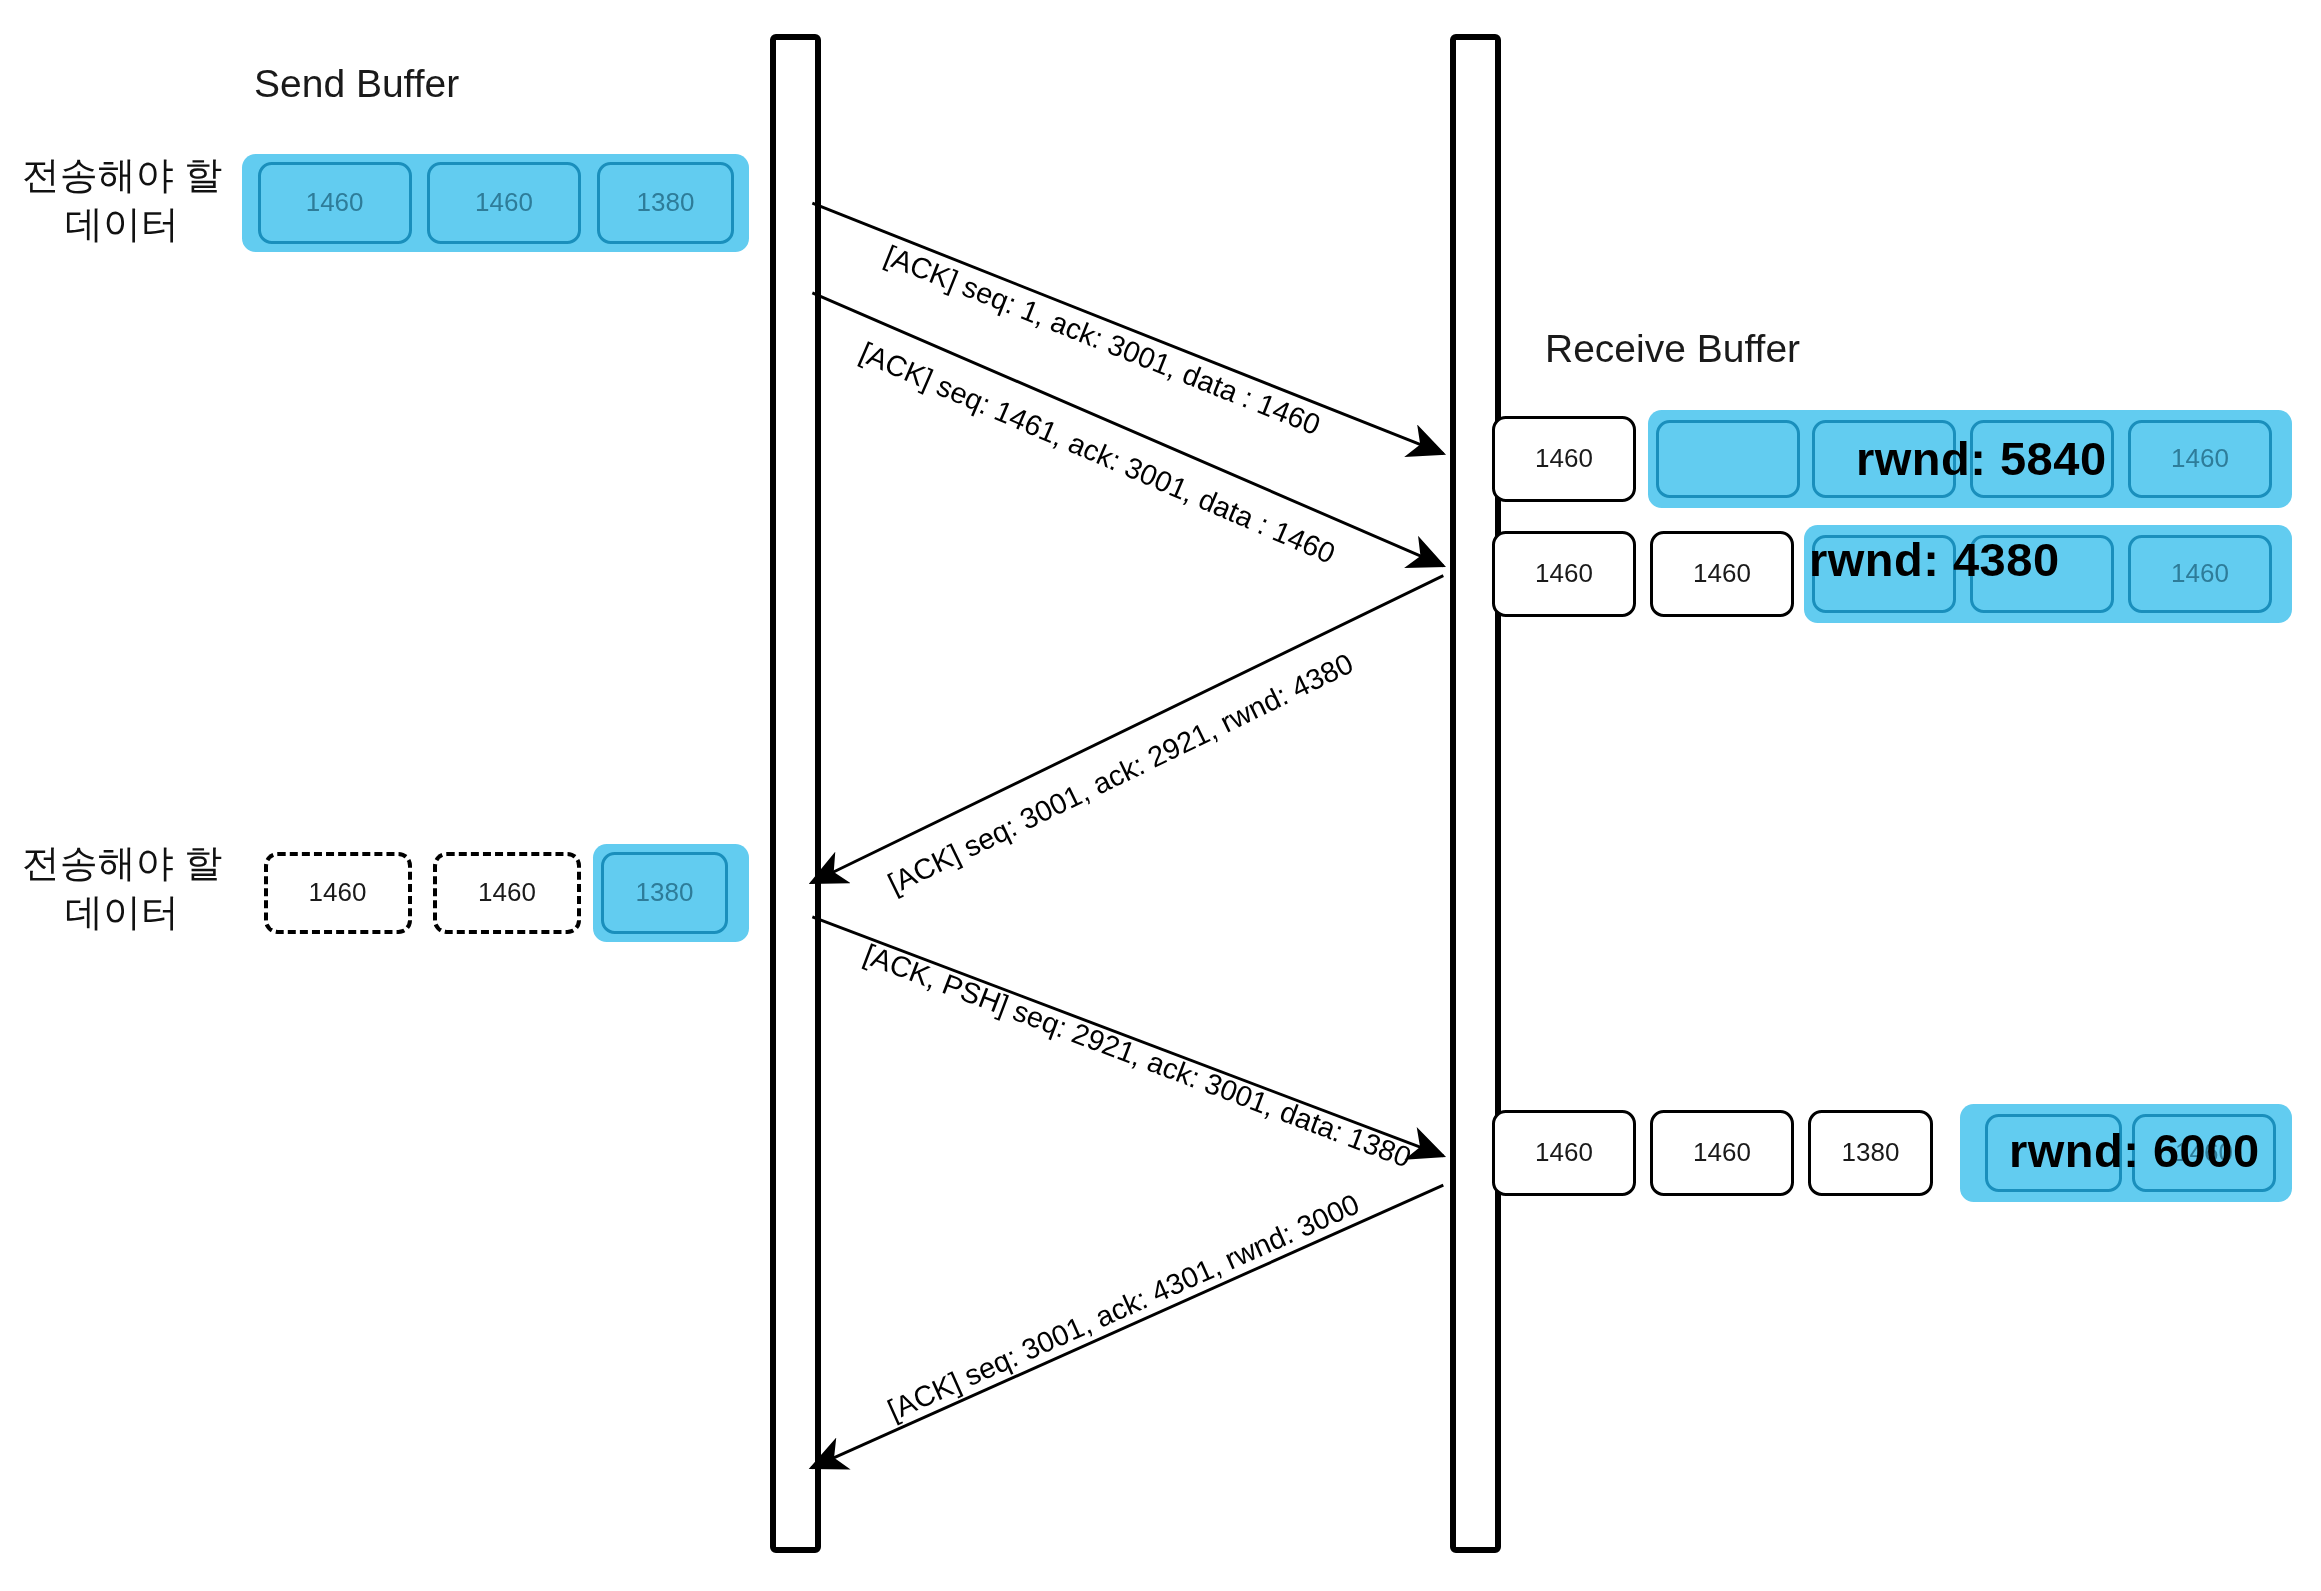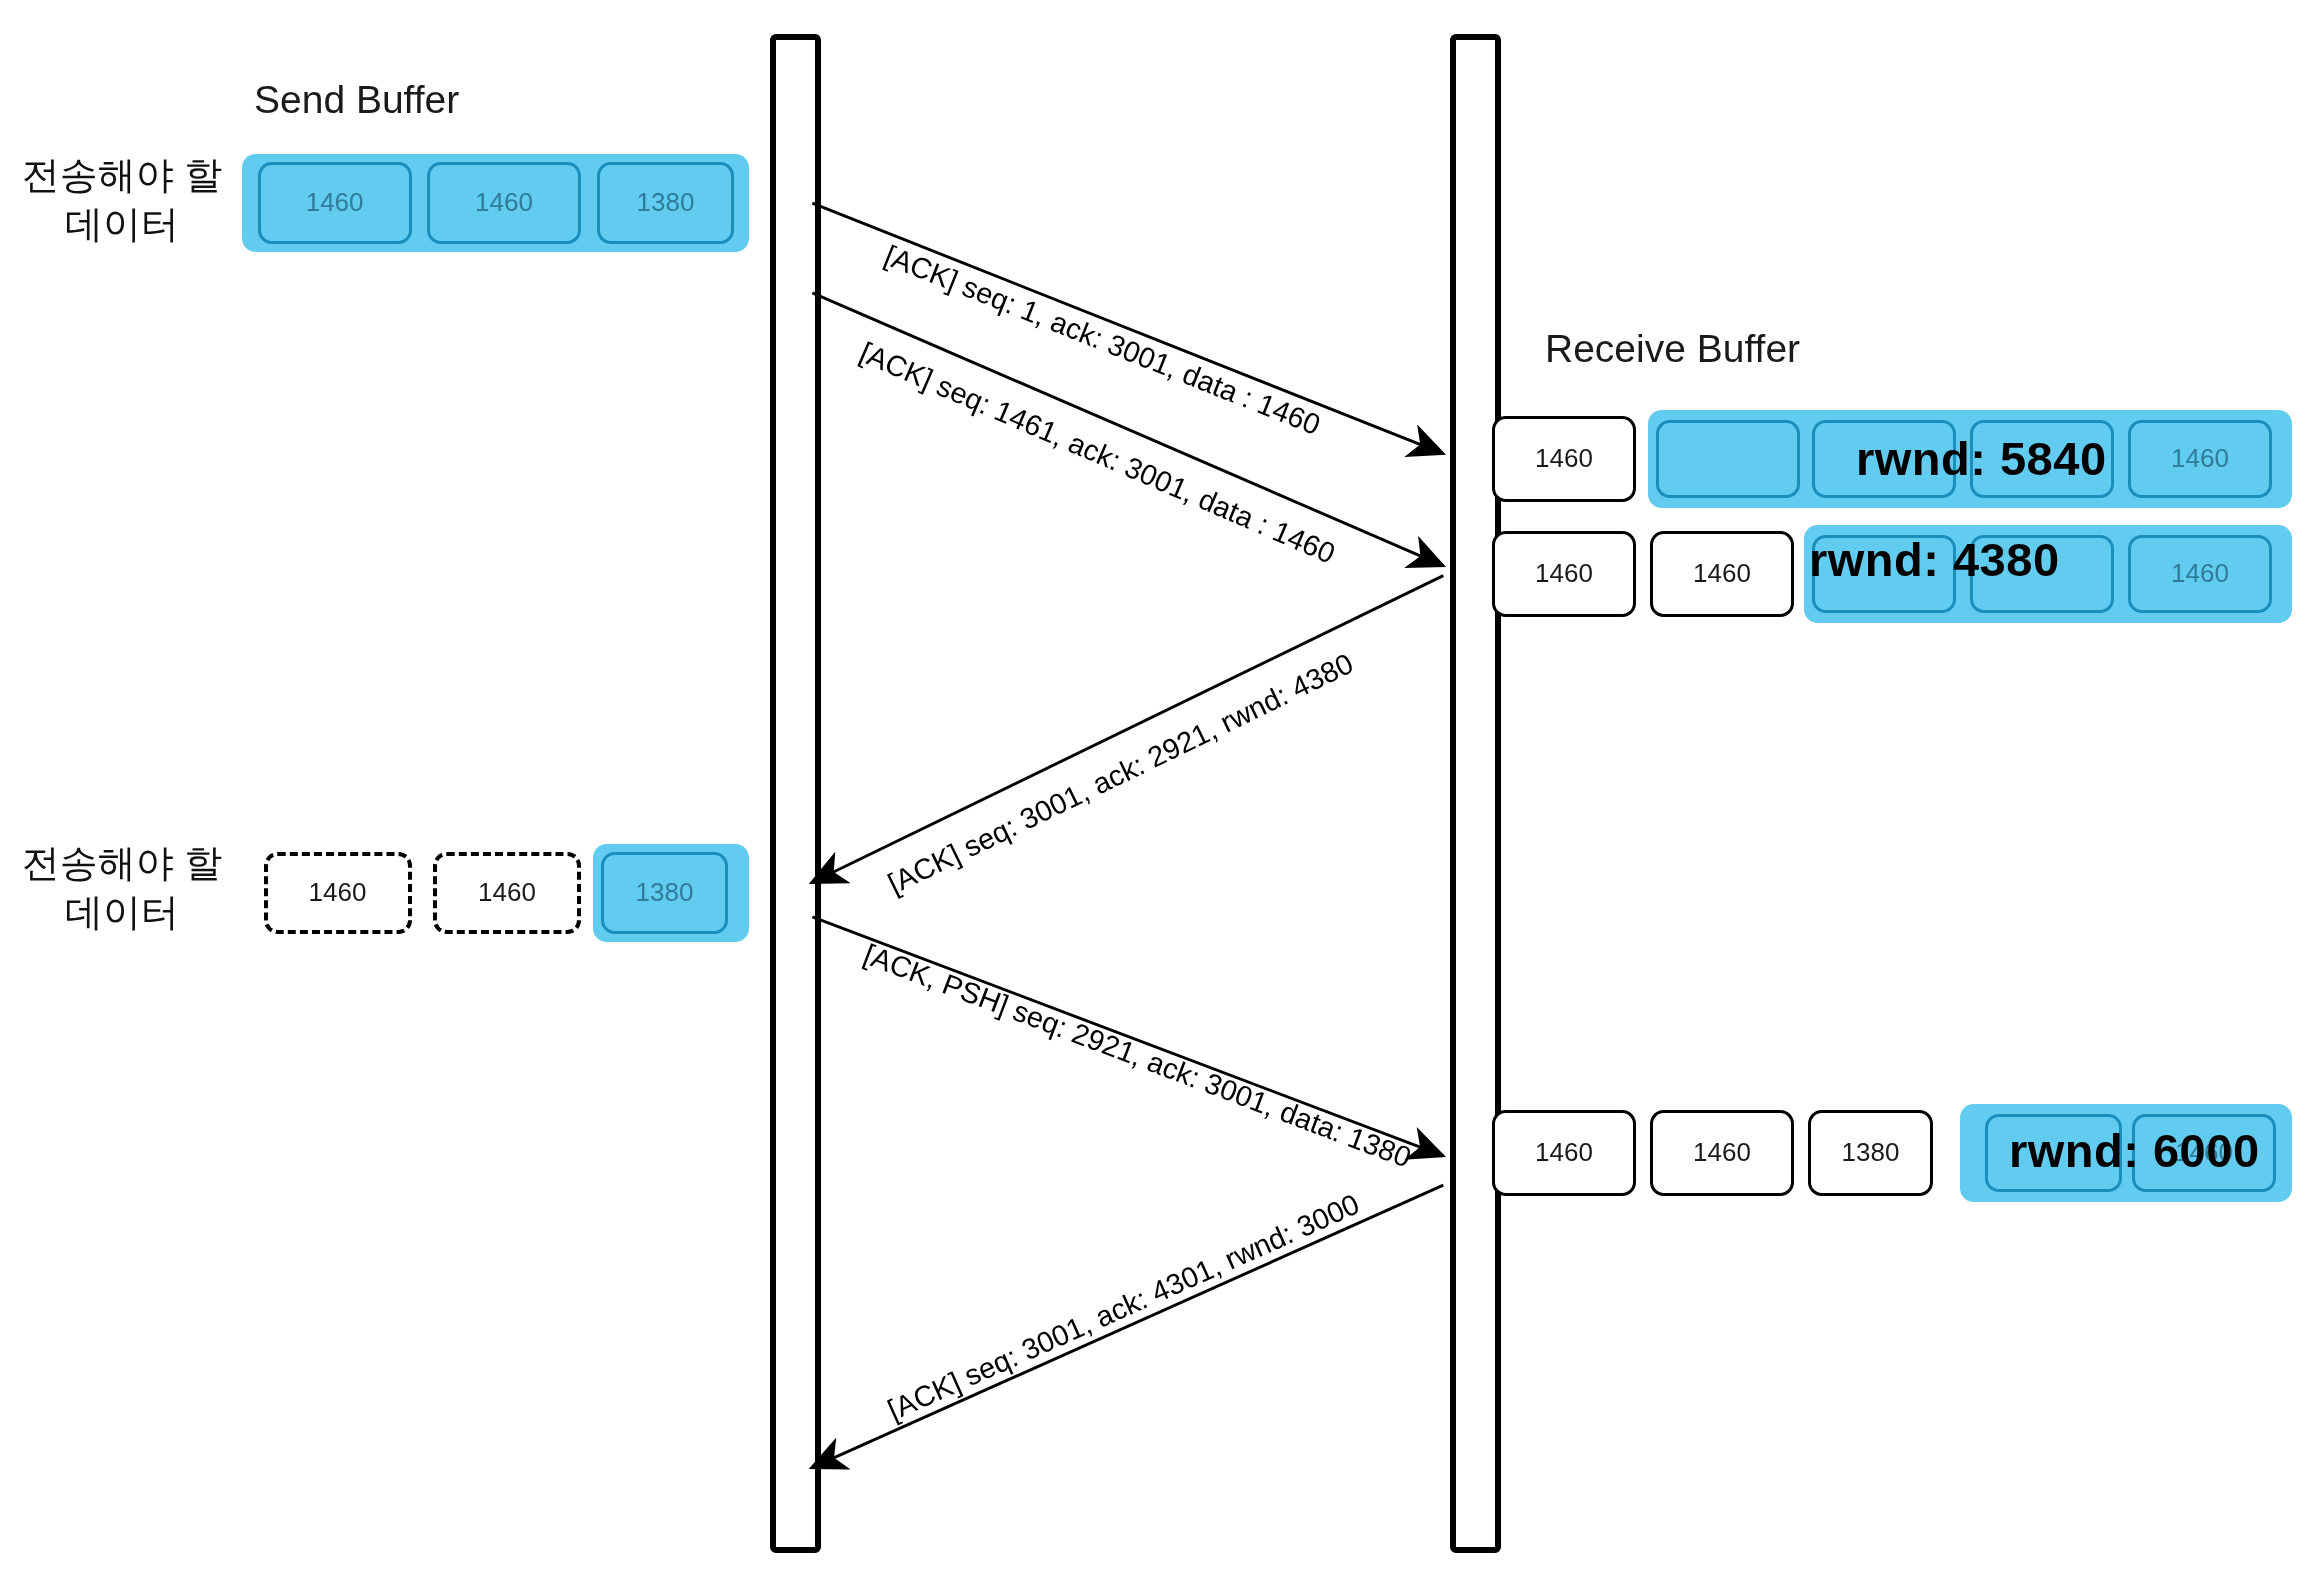--- a/index.html
+++ b/index.html
@@ -36,21 +36,21 @@
        transform-origin:0 0;}
 </style>
 </head>
 <body>
 
 <div class="stage">
 
   <div class="lifeline" style="left:770px;top:34px;width:39px;height:1507px;"></div>
   <div class="lifeline" style="left:1450px;top:34px;width:39px;height:1507px;"></div>
 
-  <div class="title" style="left:254px;top:78px;">Send Buffer</div>
+  <div class="title" style="left:254px;top:62px;">Send Buffer</div>
 
   <div class="side-label" style="left:0px;top:151px;width:244px;">전송해야 할
 데이터</div>
 
   <div style="position:absolute;left:242px;top:154px;width:507px;height:98px;">
     <div class="band" style="left:0;top:0;width:507px;height:98px;"></div>
     <div class="seg blue" style="left:15.6px;top:7.8px;width:154px;height:82px;">
       <span>1460</span>
     </div>
     <div class="seg blue" style="left:185px;top:7.8px;width:154px;height:82px;">

